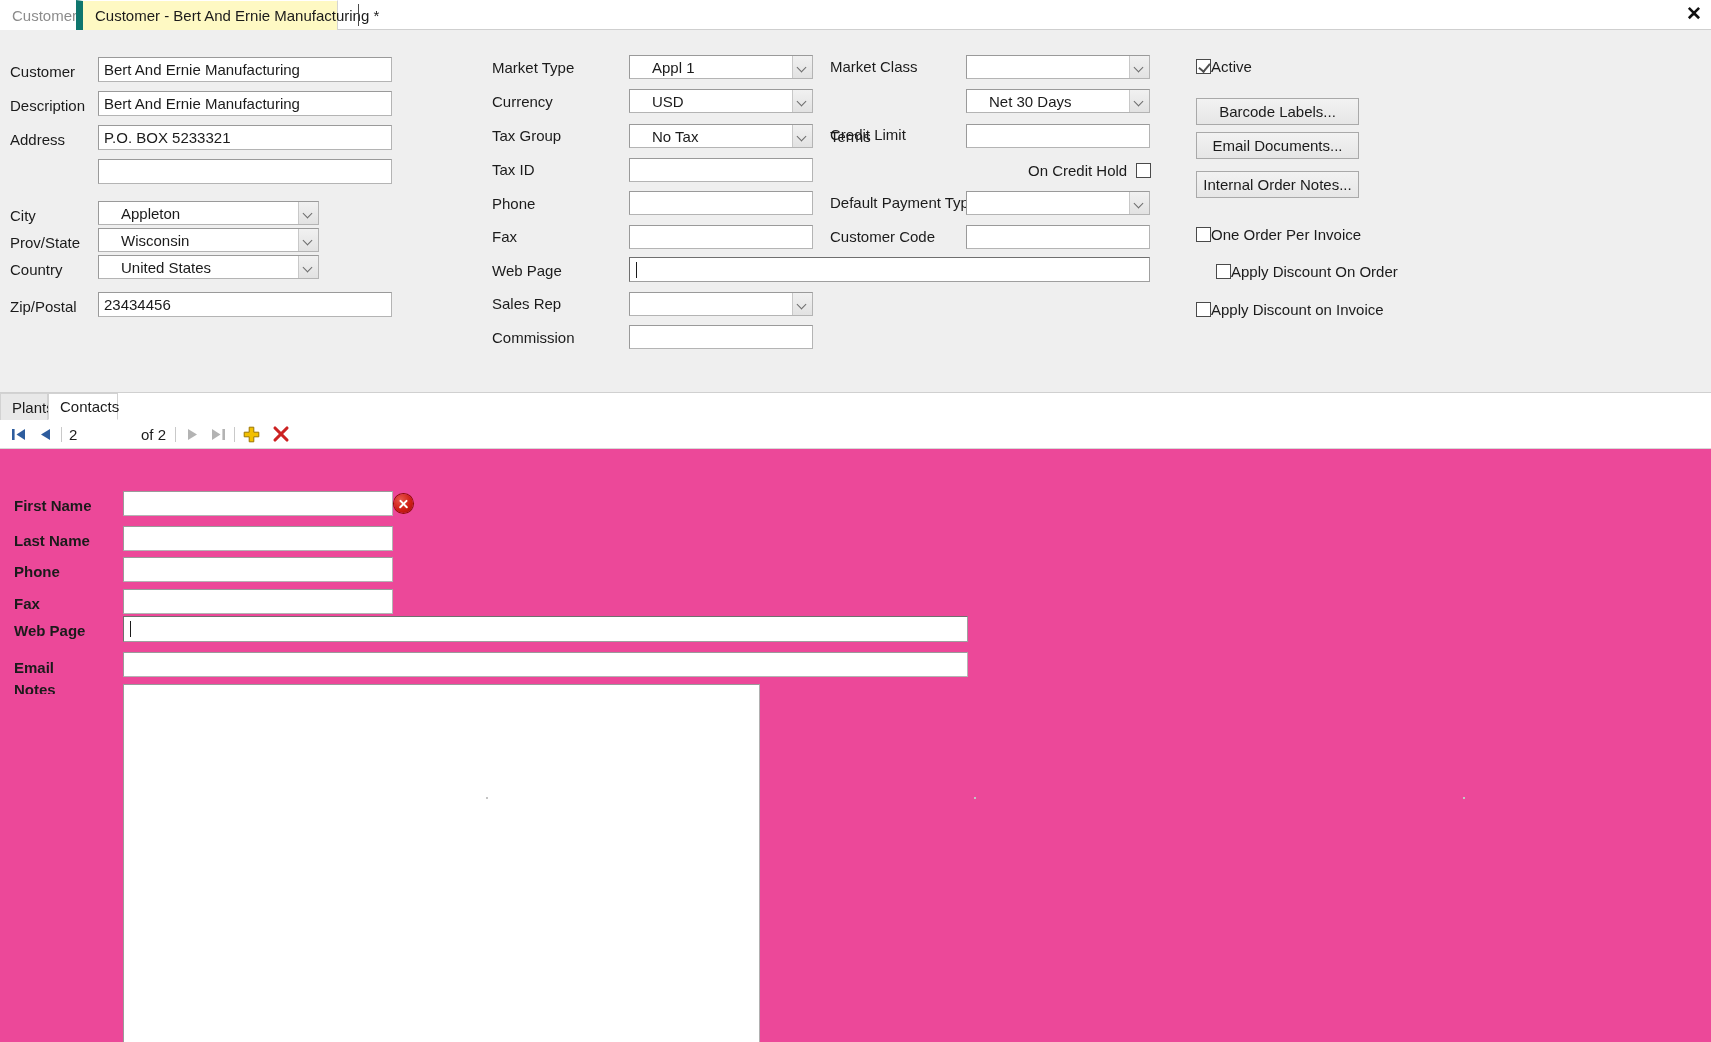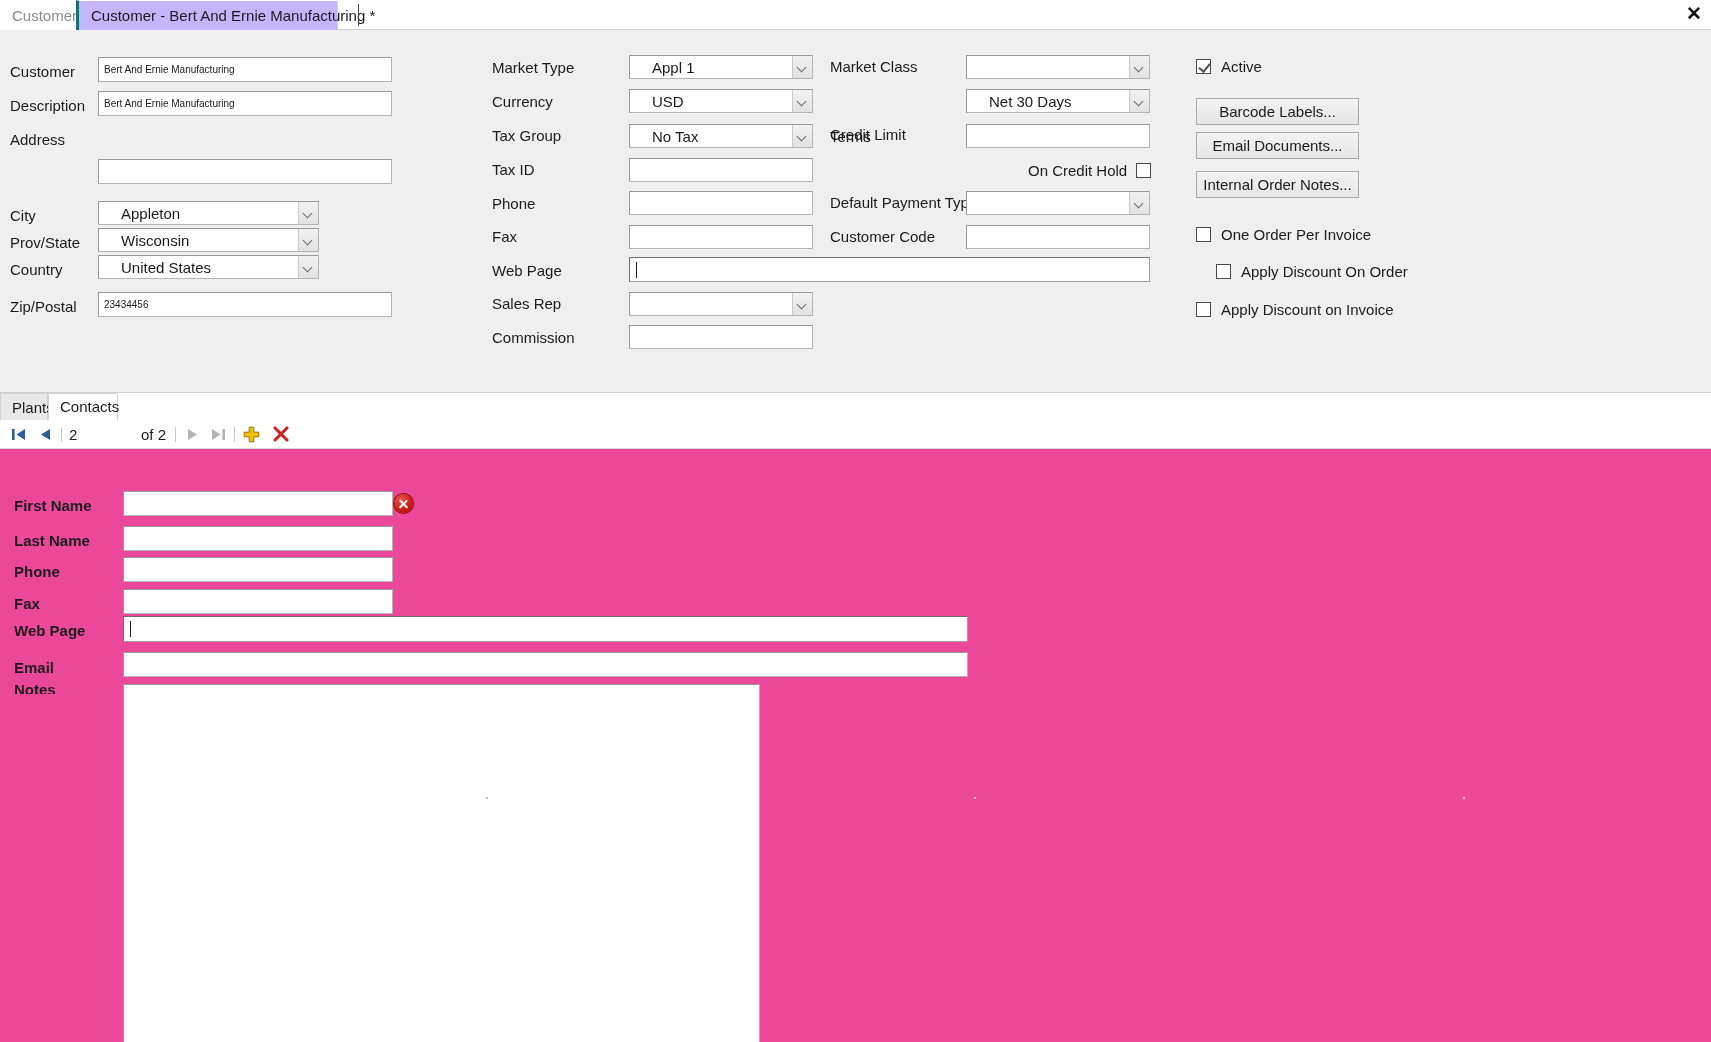--- a/index.html
+++ b/index.html
@@ -25,22 +25,22 @@
   .tab {
     position: absolute; top: 0; height: 30px;
     display: flex; align-items: center;
     padding: 0 12px;
     font-size: 15px;
     white-space: nowrap;
     cursor: default;
   }
   .tab.inactive { color: #8c8c8c; background: #ffffff; }
   .tab.active {
-    color: #1b1b1b; background: #c4b5fd;
-    border-left: 3px solid #0f766e;
+    color: #1b1b1b; background: #fef9c3;
+    border-left: 7px solid #0f766e;
     border-right: 1px solid #d4d4d4;
     border-top: 1px solid #ffffff;
   }
   .tab-caret {
     position: absolute; top: 4px; width: 1px; height: 22px;
     background: #4a4a4a;
   }
   .close-x {
     position: absolute; top: 2px; right: 6px;
     width: 22px; height: 22px;
@@ -69,21 +69,21 @@
   }
 
   
   .tb {
     position: absolute;
     background: #ffffff;
     border: 1px solid #b4b4b4;
     border-top-color: #9a9a9a;
     border-left-color: #9a9a9a;
     font-family: "Liberation Sans", sans-serif;
-    font-size: 10px;
+    font-size: 15px;
     color: #1b1b1b;
     padding: 0 5px;
     display: flex; align-items: center;
     white-space: nowrap; overflow: hidden;
   }
   
   .tb.focus {
     border: 1px solid #6f6f6f;
     border-bottom-color: #9f9f9f;
     border-right-color: #9f9f9f;
@@ -142,21 +142,21 @@
     flex: 0 0 auto;
   }
   .ck.checked::after {
     content: "";
     position: absolute; left: 4px; top: 1px;
     width: 5px; height: 9px;
     border-right: 2px solid #4f4f4f;
     border-bottom: 2px solid #4f4f4f;
     transform: rotate(40deg);
   }
-  .cklabel { margin-left: 10px; font-size: 15px; white-space: nowrap; }
+  .cklabel { font-size: 15px; white-space: nowrap; }
   .cklabel.before { margin-left: 0; margin-right: 9px; }
 
   
   .btn {
     position: absolute;
     background: linear-gradient(#f2f2f2, #e6e6e6);
     border: 1px solid #a9a9a9;
     font-family: "Liberation Sans", sans-serif;
     font-size: 15px;
     color: #1b1b1b;
@@ -263,20 +263,23 @@
   <div class="tb" style="left:98px; top:27px; width:294px; height:25px;">
     <span>Bert And Ernie Manufacturing</span>
   </div>
 
   <div class="lbl" style="left:10px; top:67px;">Description</div>
   <div class="tb" style="left:98px; top:61px; width:294px; height:25px;">
     <span>Bert And Ernie Manufacturing</span>
   </div>
 
   <div class="lbl" style="left:10px; top:101px;">Address</div>
+  <div class="tb" style="left:98px; top:95px; width:294px; height:25px;">
+    <span>P.O. BOX 5233321</span>
+  </div>
 
   <div class="tb" style="left:98px; top:129px; width:294px; height:25px;">
     <span></span>
   </div>
 
   <div class="lbl" style="left:10px; top:177px;">City</div>
   <div class="cb" style="left:98px; top:171px; width:221px; height:24px;">
     <div class="cbtext">Appleton</div>
     <div class="cbbtn">
         <span class="chev"></span>

